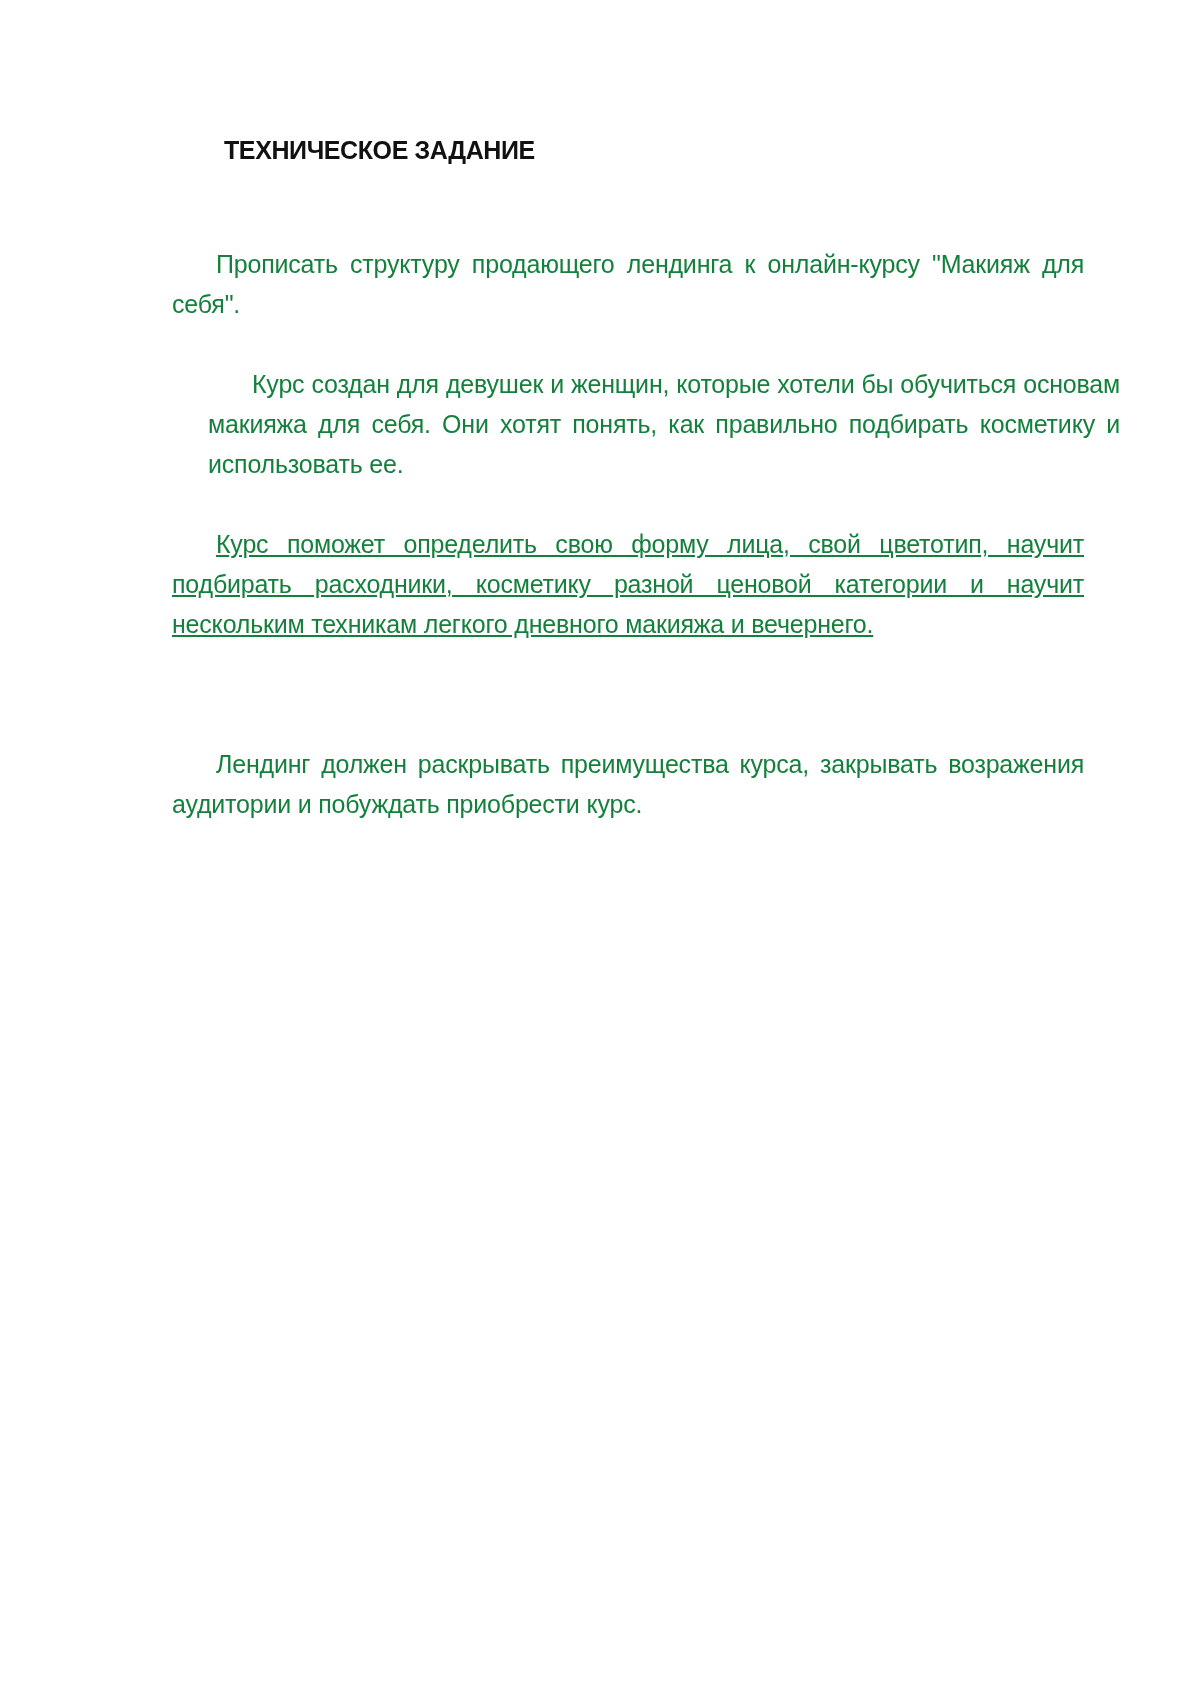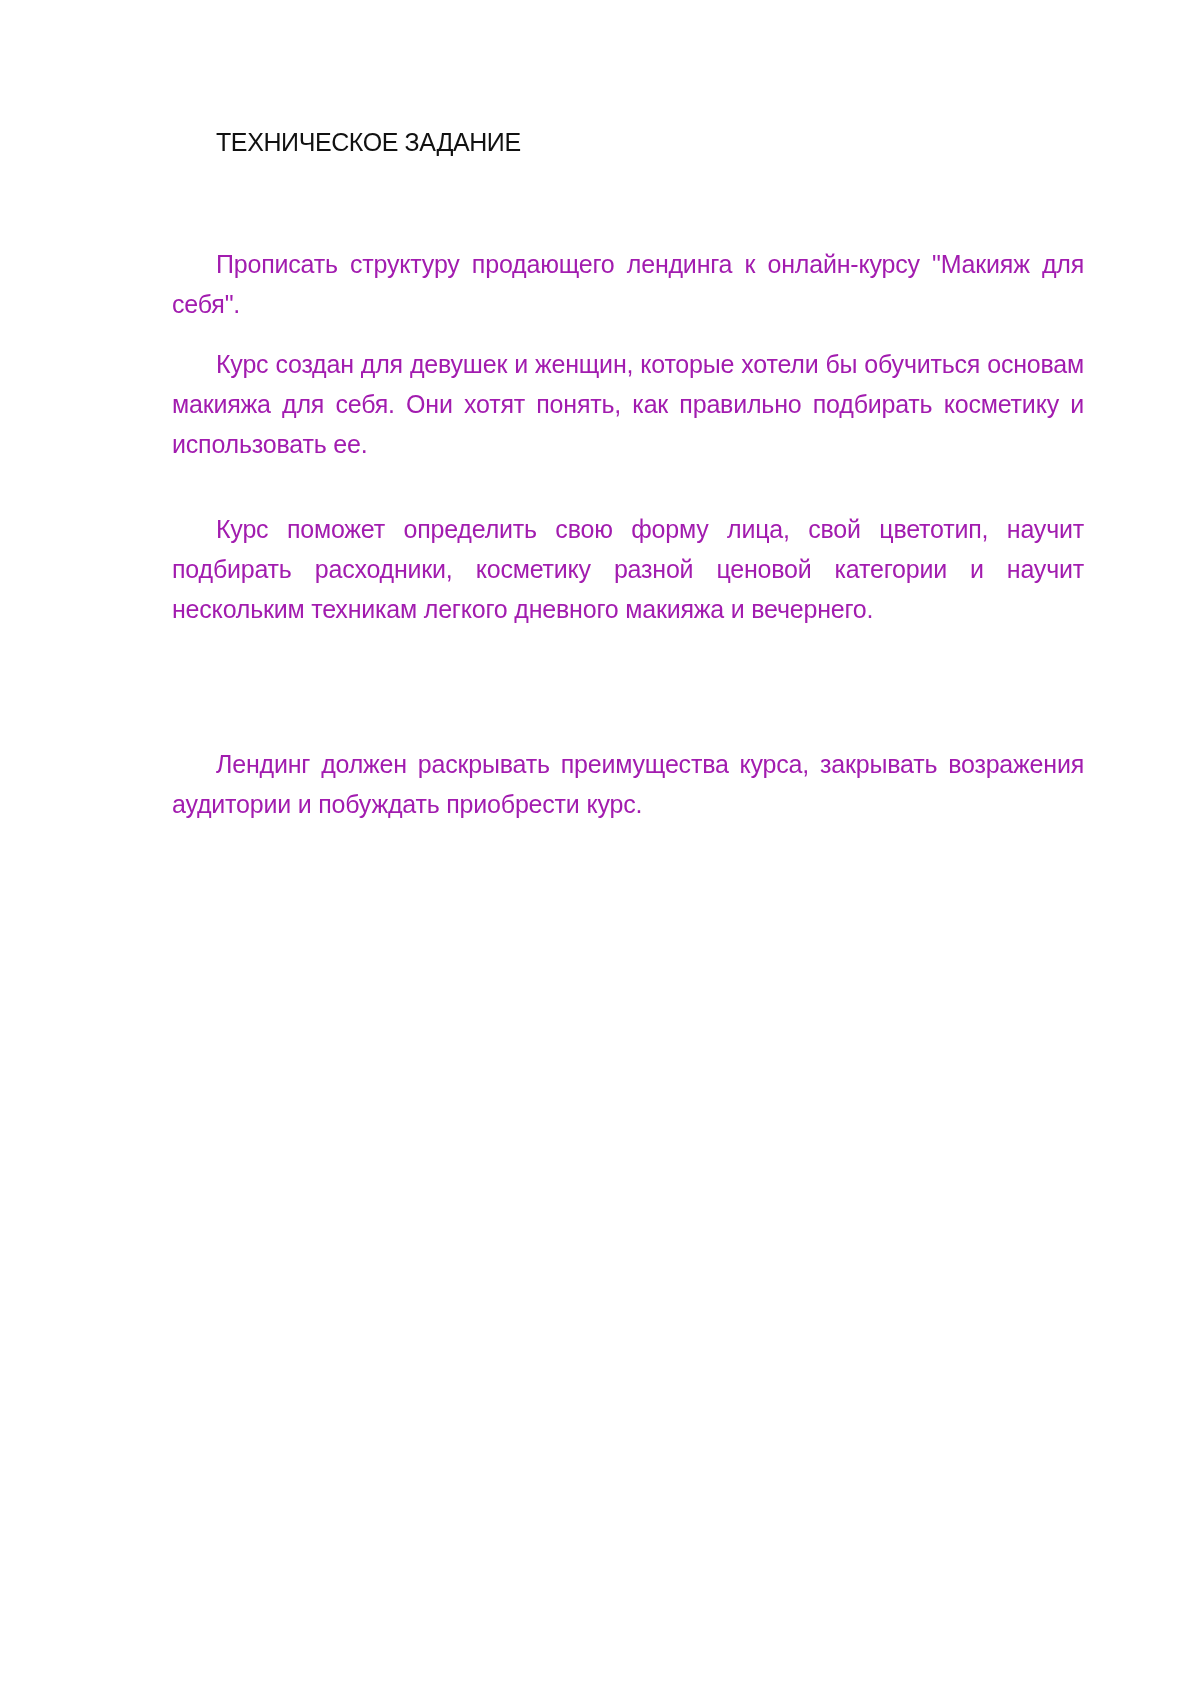--- a/index.html
+++ b/index.html
@@ -18,42 +18,42 @@
     .page {
       position: absolute;
       left: 172px;
       top: 0;
       width: 912px;
     }
     .doc-title {
       position: absolute;
       left: 44px;
       top: 128px;
-      margin: 0;
+      margin: 8px;
       font-size: 25px;
-      font-weight: normal;
+      font-weight: bold;
       letter-spacing: -0.4px;
       color: #111;
       white-space: nowrap;
     }
     .para {
       position: absolute;
       left: 0;
       width: 912px;
       margin: 0;
       font-size: 25px;
       line-height: 40px;
       text-align: justify;
       text-indent: 44px;
-      color: #a21caf;
+      color: #15803d;
       letter-spacing: -0.2px;
     }
     .p1 { top: 244px; }
-    .p2 { top: 344px; }
-    .p3 { top: 509px; }
+    .p2 { top: 364px; margin-left: 36px; }
+    .p3 { top: 524px; text-decoration: underline; }
     .p4 { top: 744px; }
   </style>
 </head>
 <body>
 
 <div class="page">
   <h1 class="doc-title">ТЕХНИЧЕСКОЕ ЗАДАНИЕ</h1>
   <p class="para p1">Прописать структуру продающего лендинга к онлайн-курсу "Макияж для себя".</p>
   <p class="para p2">Курс создан для девушек и женщин, которые хотели бы обучиться основам макияжа для себя. Они хотят понять, как правильно подбирать косметику и использовать ее.</p>
   <p class="para p3">Курс поможет определить свою форму лица, свой цветотип, научит подбирать расходники, косметику разной ценовой категории и научит нескольким техникам легкого дневного макияжа и вечернего.</p>

